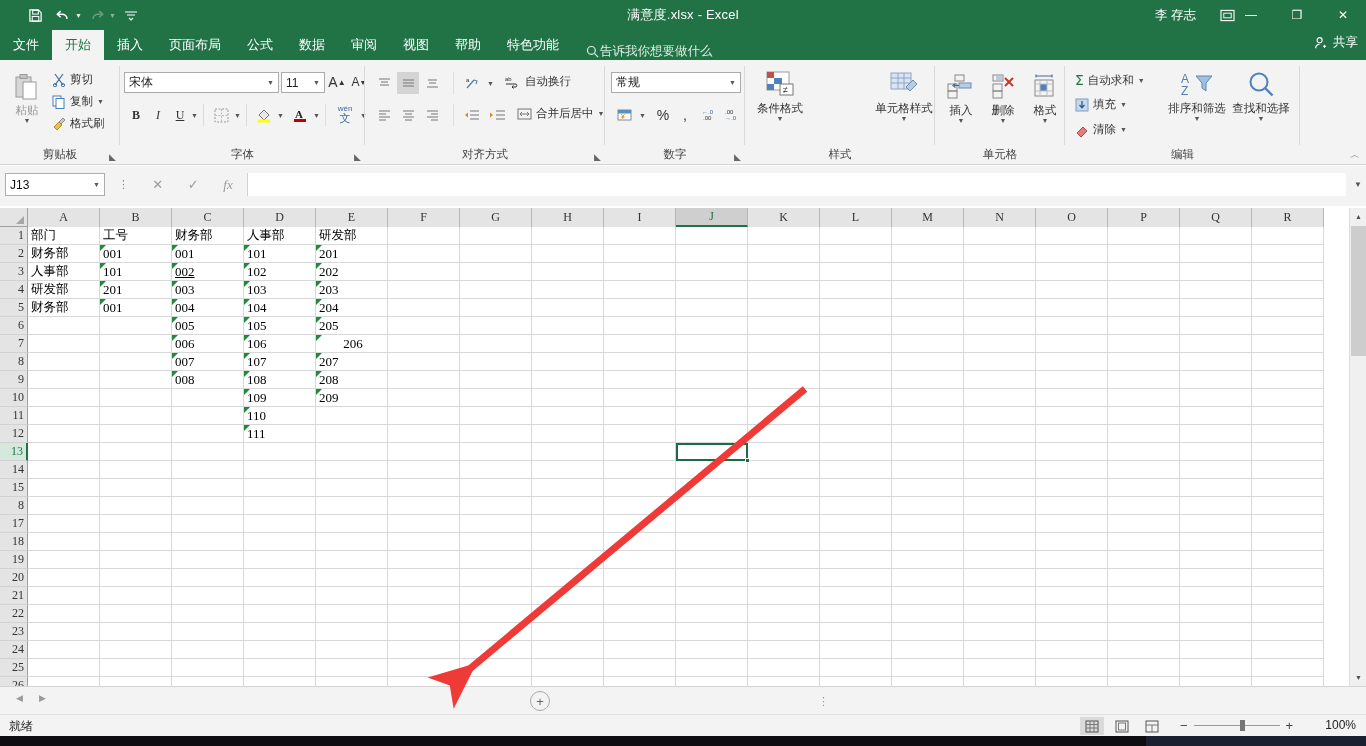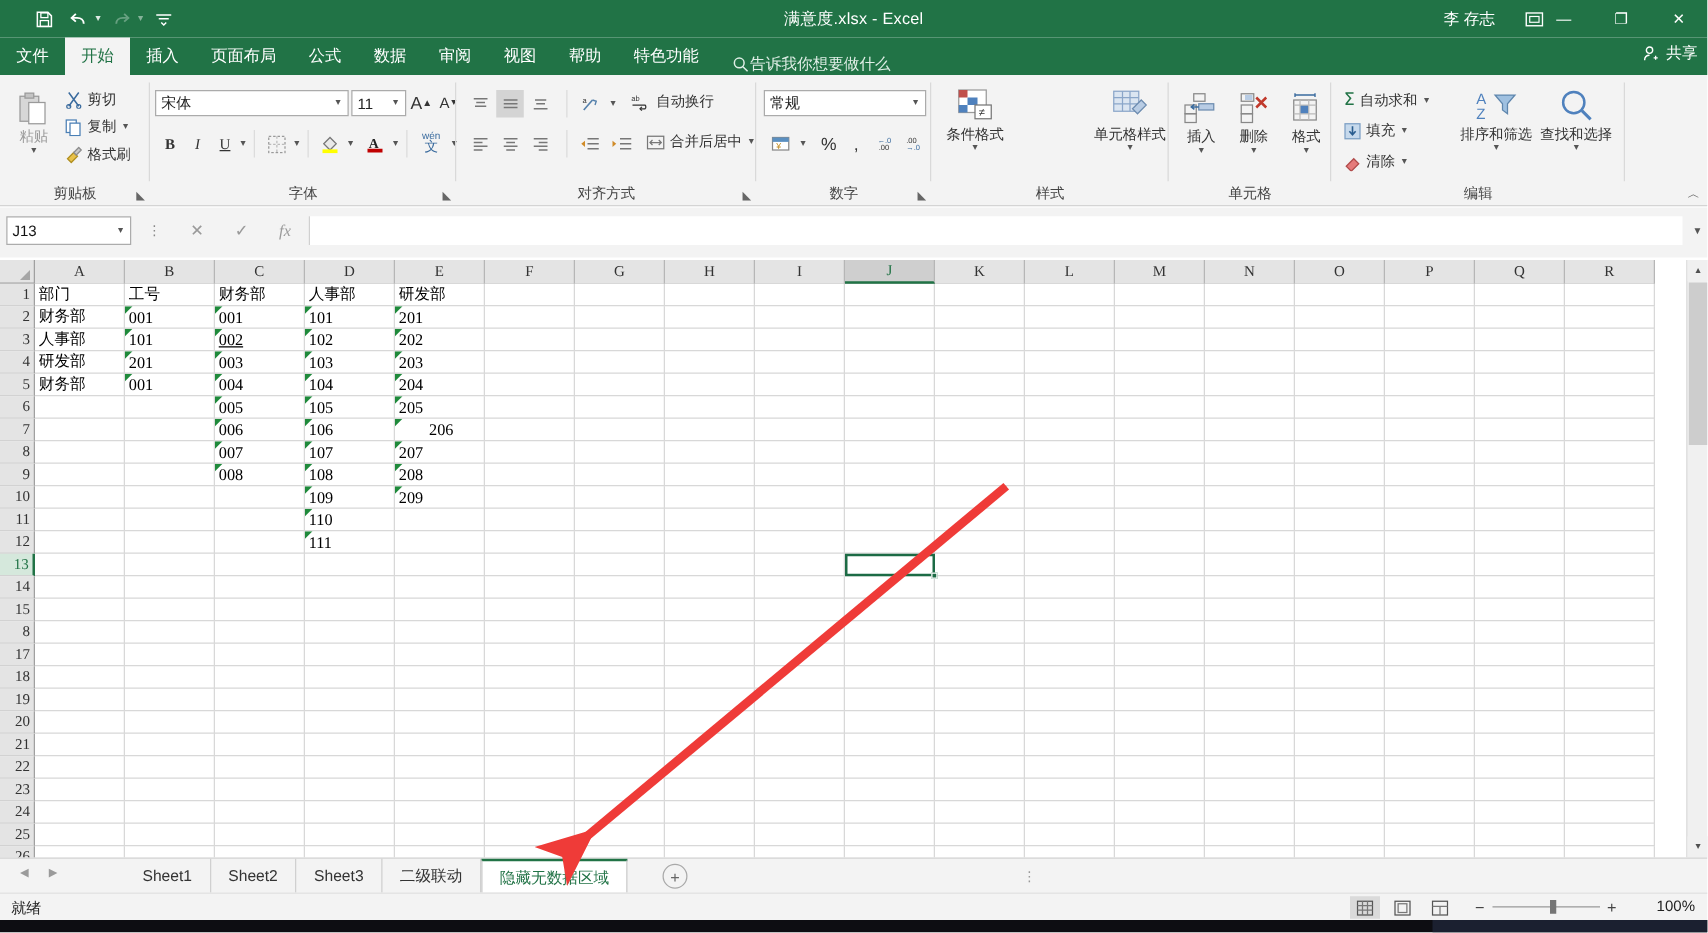--- a/index.html
+++ b/index.html
@@ -1339,27 +1339,20 @@
     <div class="vs-btn">▲</div>
     <div class="vs-thumb"></div>
     <div class="vs-btn" style="position:absolute; bottom:0;">▼</div>
   </div>
 
   <div class="sheetbar">
     <div class="nav-arrows">
       <span>◀</span>
       <span>▶</span>
     </div>
-    <div class="tabs">
-      <div class="stab">Sheet1</div>
-      <div class="stab">Sheet2</div>
-      <div class="stab">Sheet3</div>
-      <div class="stab">二级联动</div>
-      <div class="stab active">隐藏无数据区域</div>
-    </div>
     <div class="addsheet">+</div>
     <div class="tab-dots">⋮</div>
 
   </div>
 
   <div class="statusbar">
     <div class="status-text">就绪</div>
     <div class="view-btns">
       <div class="vbtn on">
         <svg width="14" height="13" viewBox="0 0 14 13">

